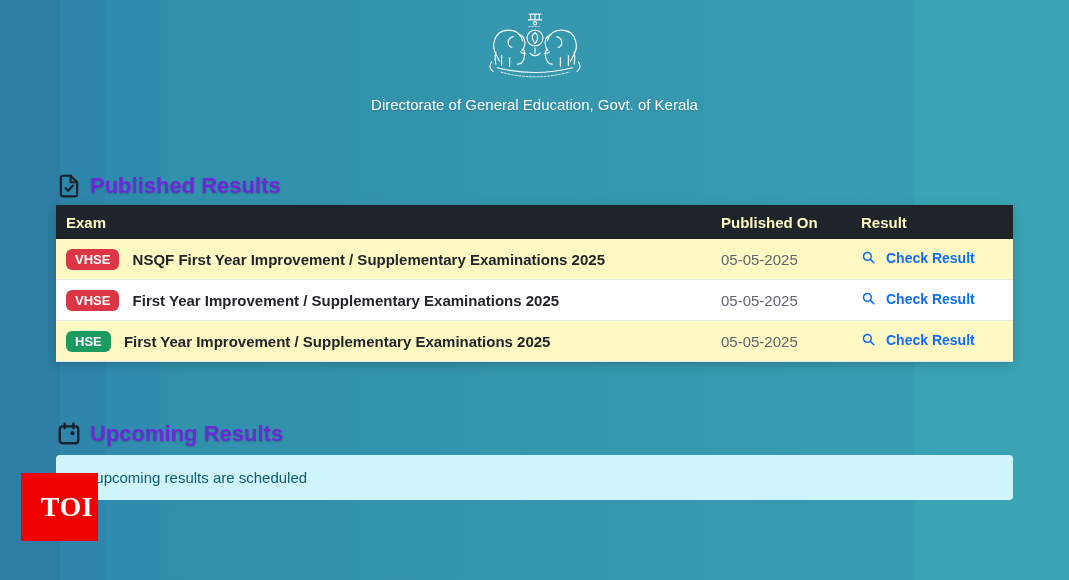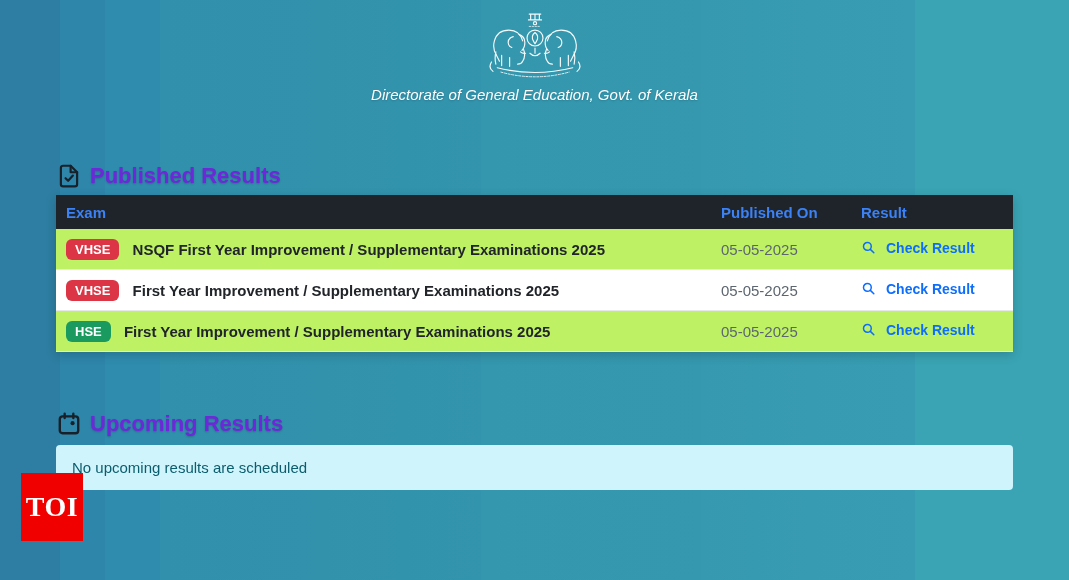--- a/index.html
+++ b/index.html
@@ -10,54 +10,54 @@
       #2d7ea2 0%, #2d7ea2 5.6%,
       #2e86aa 5.6%, #2e86aa 9.8%,
       #2f8cae 9.8%, #2f8cae 15%,
       #3190ac 15%, #3394ad 45%,
       #3497ae 45%, #3598af 65.6%,
       #3699b0 65.6%, #389db2 85.6%,
       #3aa4b4 85.6%, #3aa4b4 100%);
   }
   .page-header{text-align:center;padding-top:8px;color:#ffffff;}
   .emblem{width:116px;height:76px;display:block;margin:0 auto;opacity:.95;}
-  .subtitle{font-size:15px;margin-top:2px;text-shadow:0 1px 2px rgba(0,0,0,.18);font-style:italic;}
+  .subtitle{font-size:15px;margin-top:12px;text-shadow:0 1px 2px rgba(0,0,0,.18);}
   .portal-title{font-size:25px;font-weight:700;margin-top:7px;letter-spacing:.2px;
     text-shadow:0 2px 3px rgba(0,0,0,.28);}
   .content{width:957px;margin:0 auto;}
   .section-heading{display:flex;align-items:center;gap:8px;
     font-size:22px;font-weight:700;color:#6d28d9;
     text-shadow:0 1px 2px rgba(0,0,0,.22);}
   .section-heading svg{width:26px;height:26px;flex:0 0 auto;}
   .heading-published{margin-top:60px;}
   .heading-upcoming{margin-top:59px;text-align:center;}
   table.results{width:957px;border-collapse:collapse;margin-top:6px;
     box-shadow:0 3px 10px rgba(0,0,0,.18);background:#fff;table-layout:fixed;}
   col.c-exam{width:655px;} col.c-date{width:140px;} col.c-act{width:162px;}
   table.results thead th{
-    background:#1f242b;color:#3b82f6;font-size:15px;font-weight:700;
+    background:#1f242b;color:#fef9c3;font-size:15px;font-weight:700;
     text-align:left;padding:8px 10px;height:18px;}
-  table.results tbody tr{background:#bef264;border-bottom:1px solid #e6e8ea;}
+  table.results tbody tr{background:#fef9c3;border-bottom:1px solid #e6e8ea;}
   table.results tbody tr.even{background:#ffffff;border-radius:13px;}
   table.results td{height:40px;padding:0 10px;vertical-align:middle;font-size:15px;}
   .exam-cell{white-space:nowrap;overflow:hidden;}
   .badge{display:inline-block;color:#fff;font-size:13px;font-weight:700;
     padding:3px 9px;border-radius:6px;margin-right:9px;vertical-align:middle;}
   .exam-name{font-weight:600;color:#212529;vertical-align:middle;}
   .pub-date{color:#5d6670;font-size:14.5px;}
   .check-link{display:inline-flex;align-items:center;gap:10px;cursor:pointer;
     color:#0d6efd;font-weight:700;font-size:14px;text-decoration:none;}
   .check-link svg{width:15px;height:15px;}
   .alert-info{width:925px;margin-top:8px;height:45px;border-radius:4px;
     background:#cff4fc;color:#0b5d6e;font-size:15px;
     display:flex;align-items:center;padding:0 16px;}
   .toi-watermark{position:absolute;left:21px;top:473px;width:62px;height:68px;
     display:flex;align-items:center;justify-content:center;
     font-family:"Liberation Serif","DejaVu Serif",serif;
-    color:#ffffff;font-weight:700;font-size:28px;letter-spacing:.5px;}
+    color:#ffffff;font-weight:700;font-size:28px;letter-spacing:.5px;padding-left:15px;}
 </style>
 </head>
 <body>
 
 <div class="page-header">
   <svg class="emblem" viewBox="0 0 160 100" fill="none" stroke="#ffffff" stroke-width="1.6" stroke-linecap="round" stroke-linejoin="round">
 
     <path d="M72,6 h16 M74,6 v7 M80,6 v7 M86,6 v7 M71,14 h18"></path>
     <circle cx="80" cy="18.5" r="2.2"></circle>
     <path d="M72,23 h16" stroke-dasharray="2 2" stroke-width="1"></path>

